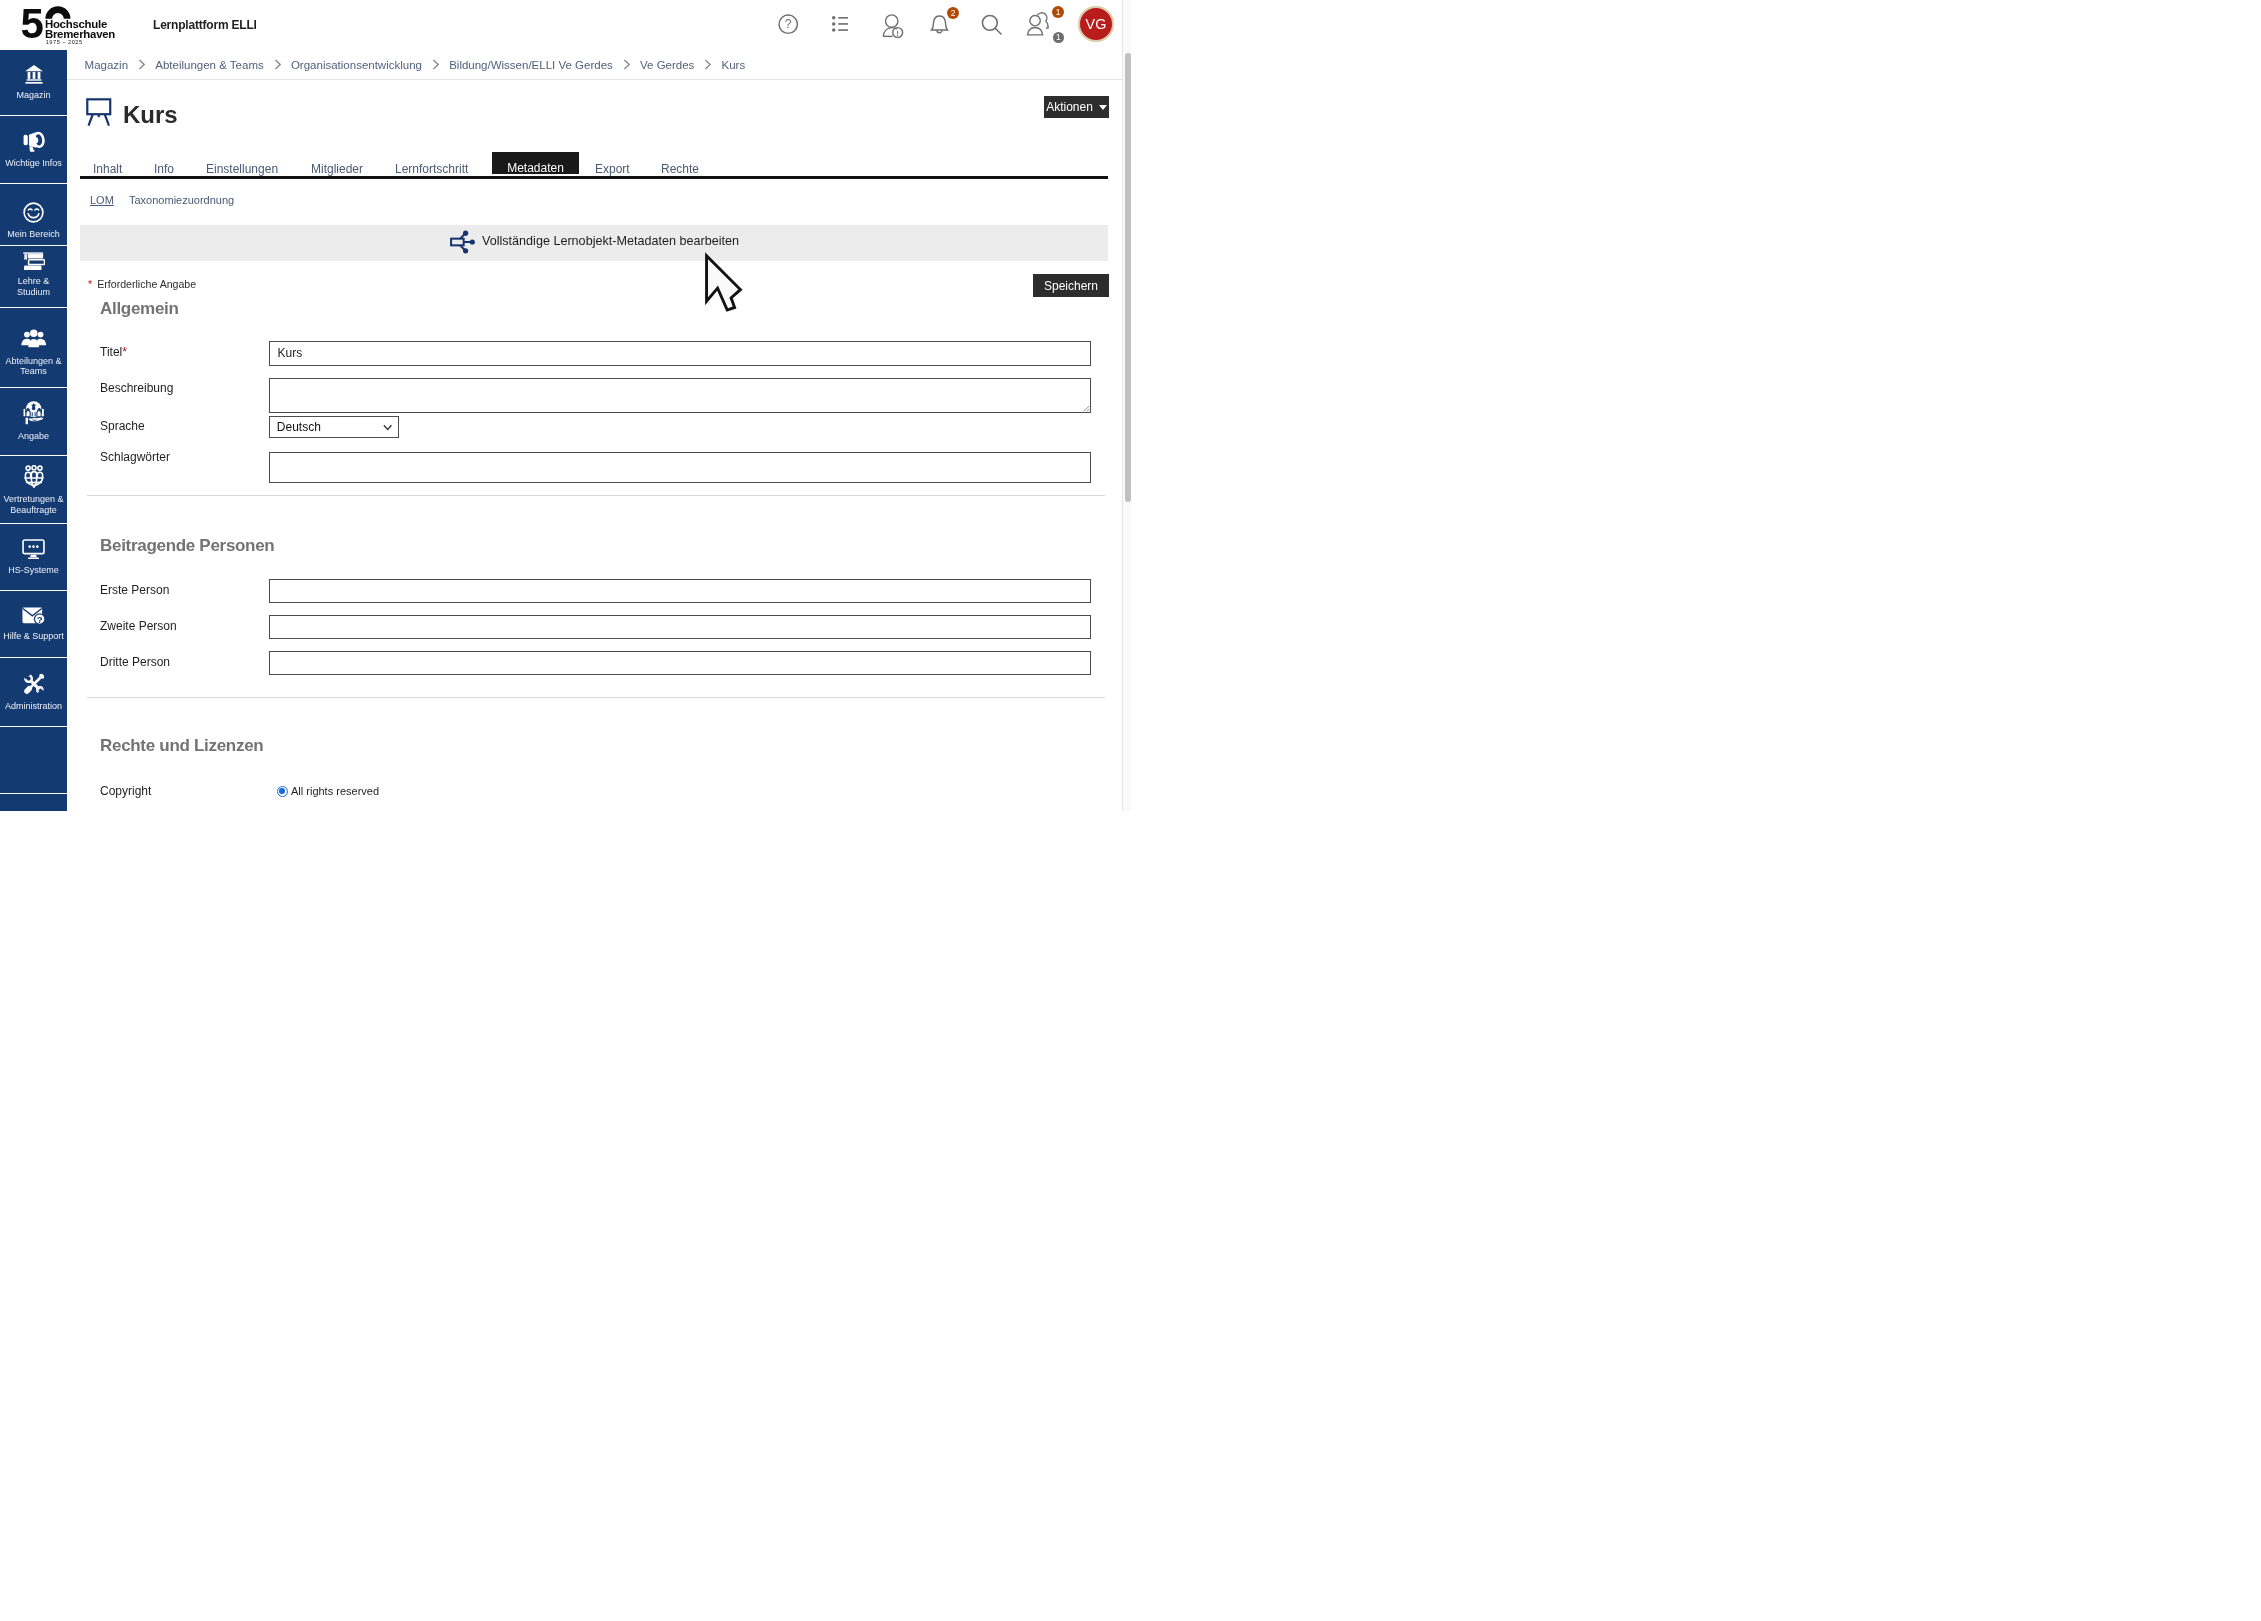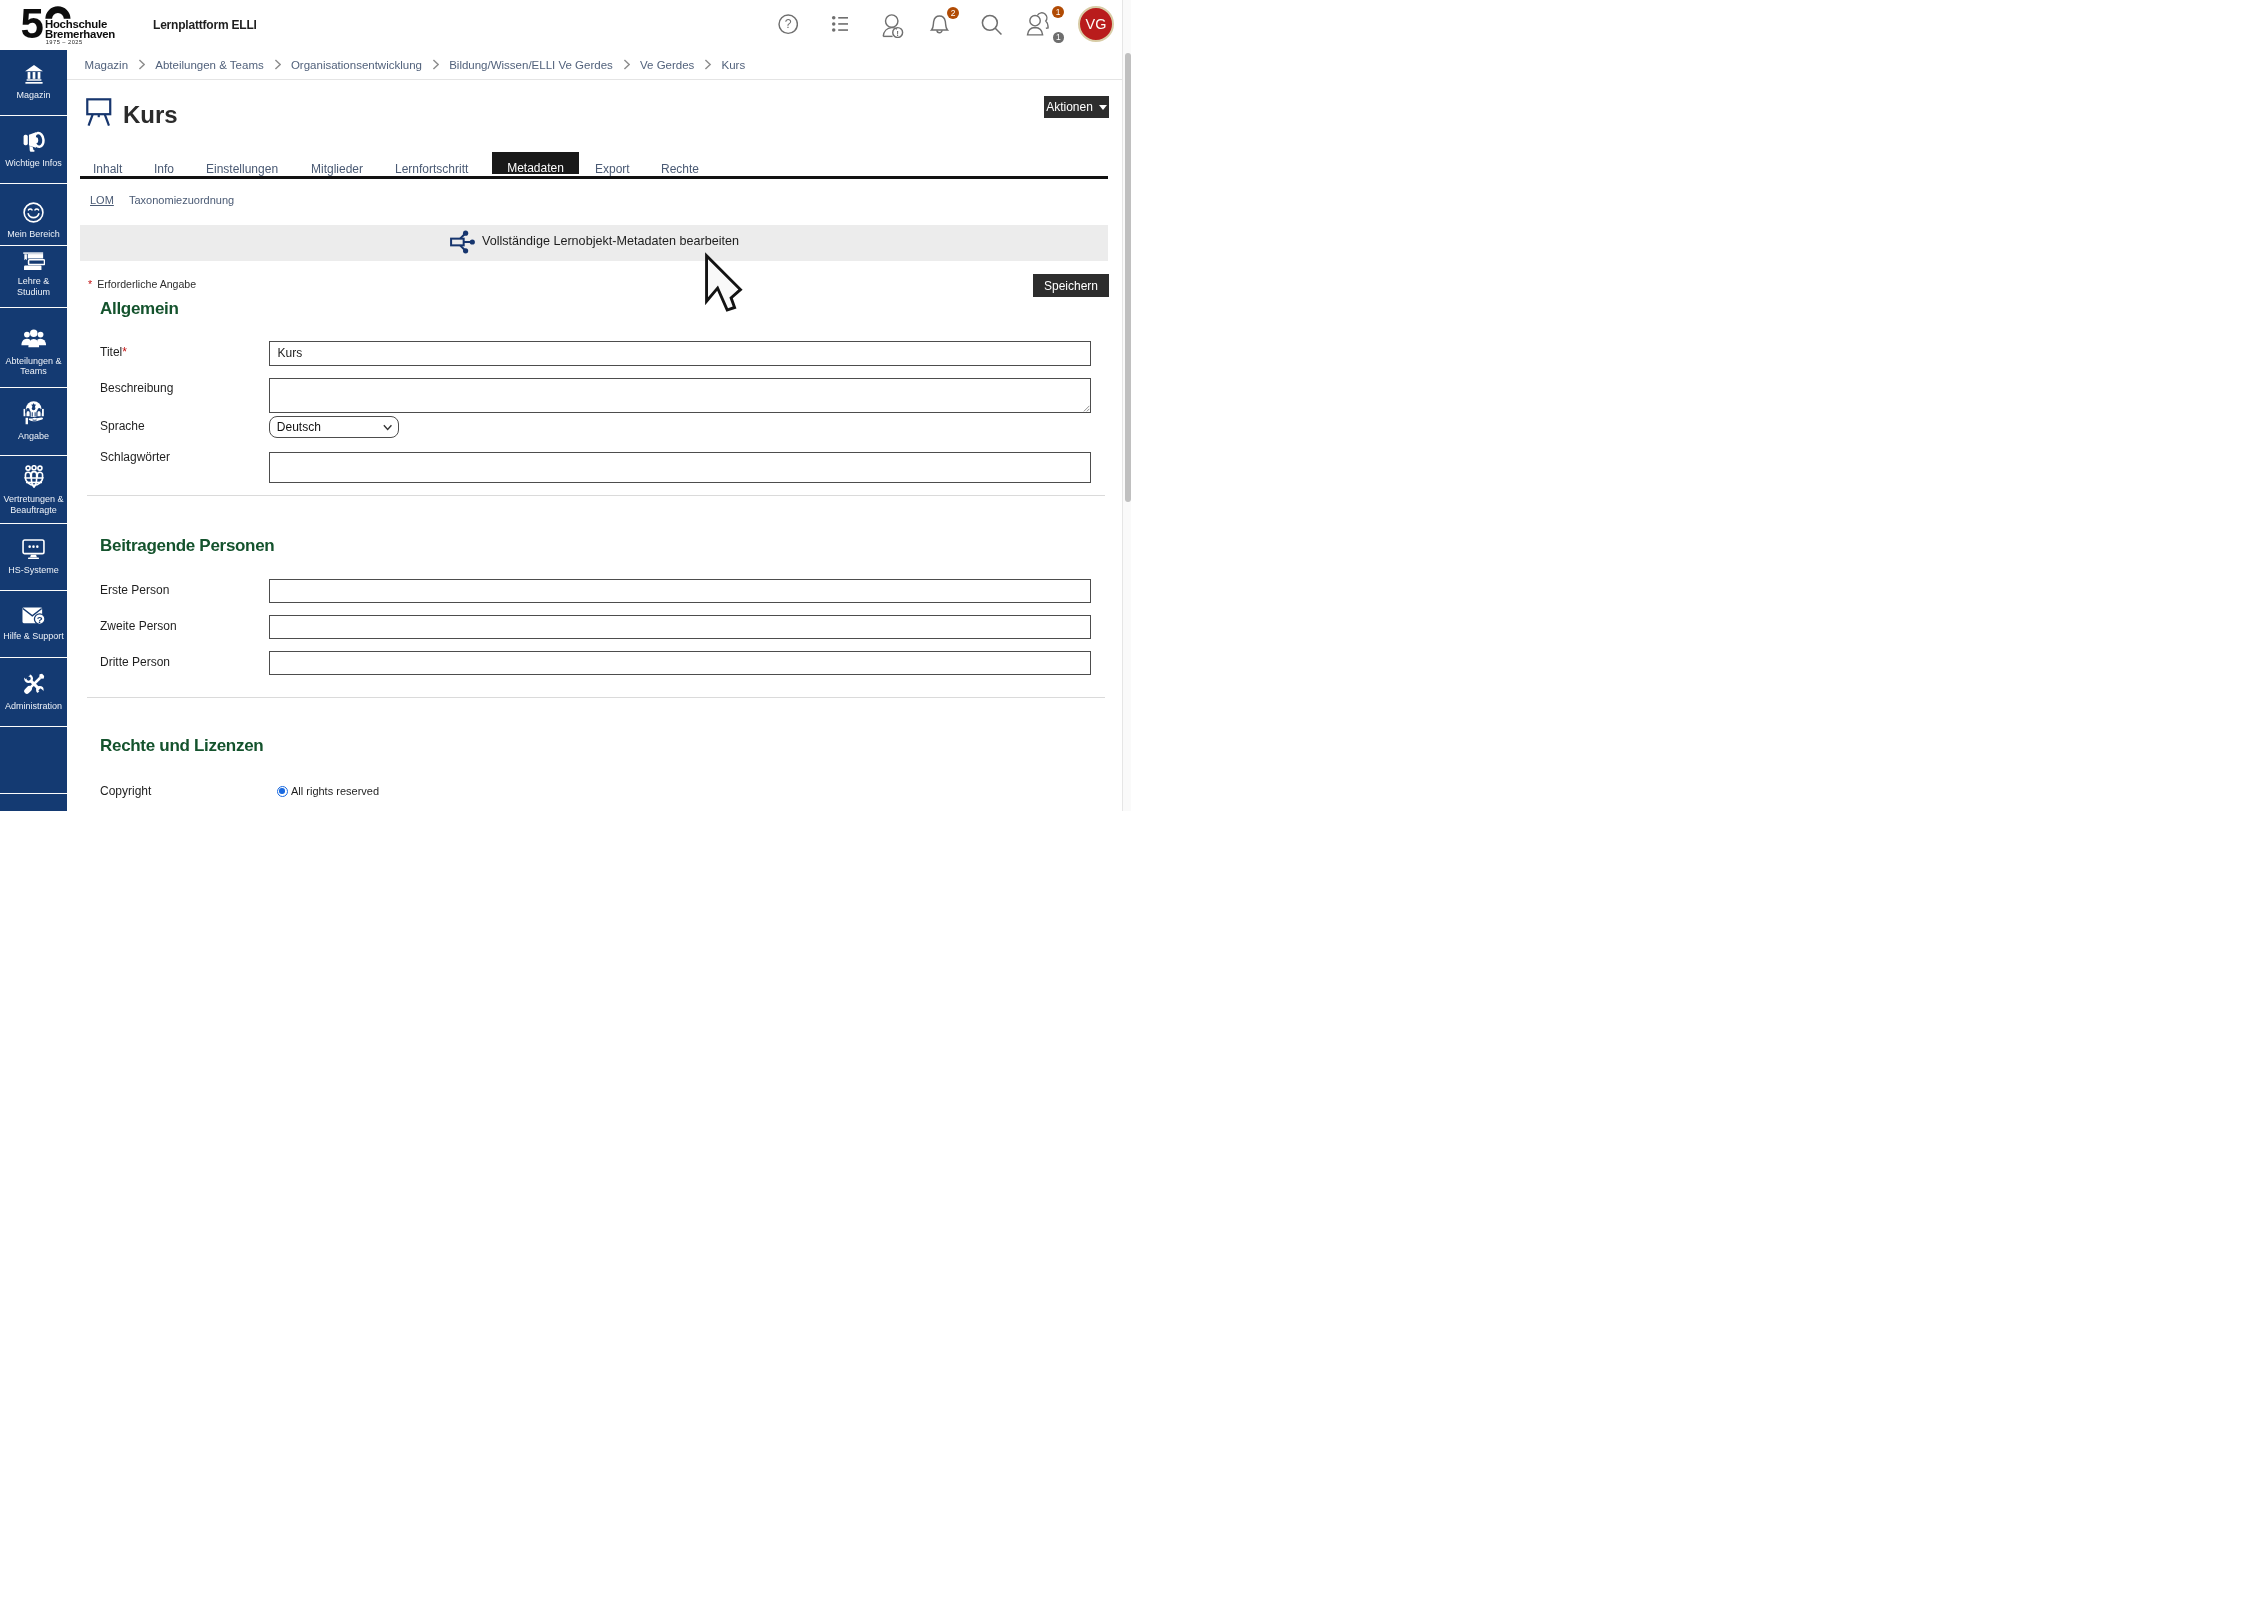--- a/index.html
+++ b/index.html
@@ -46,21 +46,21 @@
   .subtab { position:absolute; top:194px; font-size:11px; color:#4a5a74; }
 
   
   .banner { position:absolute; left:80px; top:225px; width:1028px; height:36px; background:#ececec; }
   .bannertext { position:absolute; left:482px; top:241px; font-size:12.6px; color:#1d1d1d; transform:translateY(-50%); }
 
   .required { position:absolute; left:88px; top:278px; font-size:10.6px; color:#2d2d2d; }
   .required .star { color:#c00f0f; margin-right:5.1px; }
   .speichern { left:1033px; top:274px; width:76px; height:23px; }
 
-  h3.sect { position:absolute; font-size:17px; font-weight:bold; color:#14532d; letter-spacing:-0.3px; }
+  h3.sect { position:absolute; font-size:17px; font-weight:bold; color:#737373; letter-spacing:-0.3px; }
 
   .flabel { position:absolute; left:100px; font-size:12px; color:#1f1f1f; }
   .star2 { color:#c00f0f; }
   .finput { position:absolute; left:269px; width:822px; border:0.8px solid #4d4d4d; background:#fff; font-family:"Liberation Sans",sans-serif;
             font-size:12px; color:#1c1c1c; padding-left:7.6px; }
   .sep-line { position:absolute; left:87px; width:1018px; height:0.8px; background:#dadada; }
 
   .radio { position:absolute; left:277px; top:786px; width:11px; height:11px; border-radius:50%; border:1.4px solid #1a6ae0; background:#fff; }
   .radio::after { content:""; position:absolute; left:1.4px; top:1.4px; width:5.4px; height:5.4px; border-radius:50%; background:#1a6ae0; }
 
@@ -370,21 +370,21 @@
   <input class="finput" style="top: 341px; height: 24.6px;" value="Kurs">
   <div class="flabel" style="top:381px;">Beschreibung</div>
   <textarea class="finput" style="top: 378px; height: 35px; resize: none;"></textarea>
   <svg class="abs" style="left:1083px; top:405px;" width="6.8" height="6.8" viewBox="0 0 8 8">
     <g stroke="#7a7a7a" stroke-width="1">
         <line x1="1" y1="7.5" x2="7.5" y2="1"></line>
         <line x1="4.5" y1="7.5" x2="7.5" y2="4.5"></line>
       </g>
   </svg>
   <div class="flabel" style="top:419px;">Sprache</div>
-  <div class="abs" style="left:269px; top:416px; width:130px; height:21.6px; border:0.8px solid #4d4d4d; border-radius:8px;">
+  <div class="abs" style="left:269px; top:416px; width:130px; height:21.6px; border:0.8px solid #4d4d4d; border-radius:0;">
     <span style="position:absolute; left:6.8px; top:3px; font-size:12px; color:#111;">Deutsch</span>
     <svg style="position:absolute; right:6px; top:6.8px;" width="9.3" height="6.8" viewBox="0 0 11 8">
       <path d="M 1 1.5 L 5.5 6.5 L 10 1.5" fill="none" stroke="#333" stroke-width="1.6"></path>
     </svg>
   </div>
   <div class="flabel" style="top:450px;">Schlagwörter</div>
   <input class="finput" style="top: 452px; height: 31px;">
 
   <div class="sep-line" style="top:495px;"></div>
 

